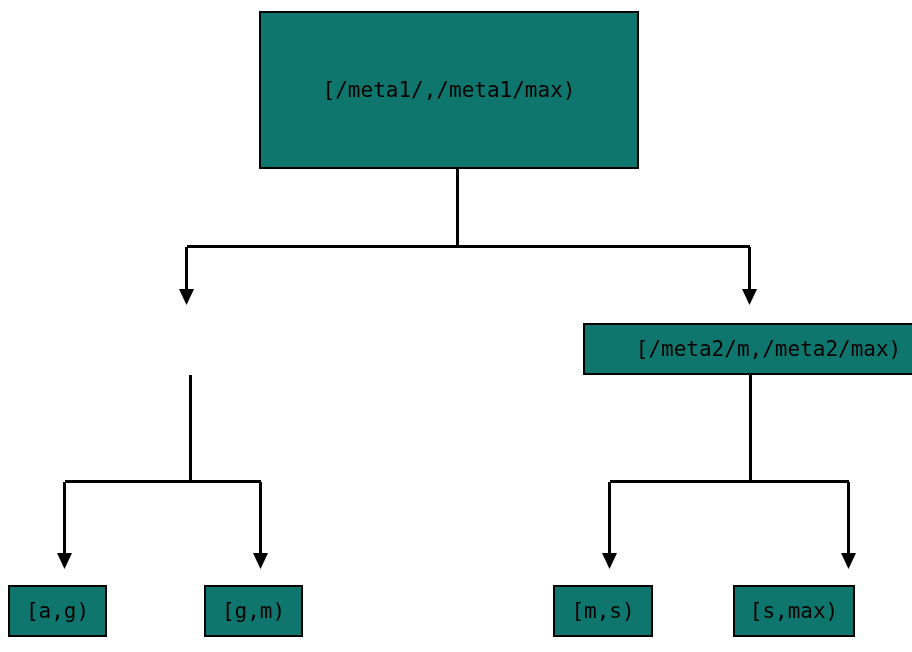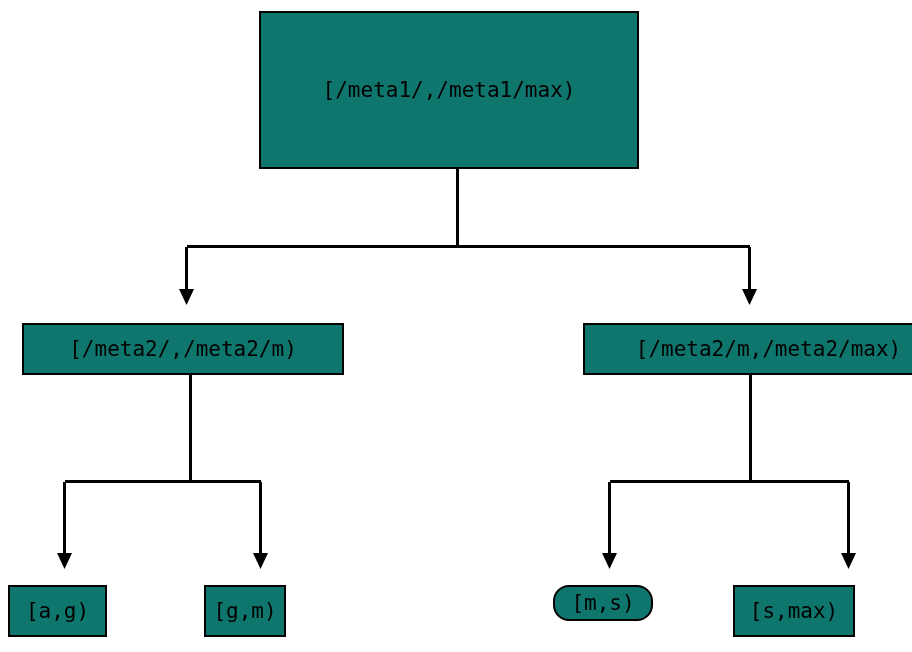--- a/index.html
+++ b/index.html
@@ -73,37 +73,34 @@
       <polygon points="253,553 268,553 260.5,569"></polygon>
       <polygon points="602,553 617,553 609.5,569"></polygon>
       <polygon points="841,553 856,553 848.5,569"></polygon>
     </g>
   </svg>
 
   <div class="node-box" style="left:259px; top:11px; width:380px; height:158px;">
     <span class="node-label">[/meta1/,/meta1/max)</span>
   </div>
 
-  <div class="node-box" style="left:22px; top:323px; width:322px; height:52px;">
-    <span class="node-label">[/meta2/,/meta2/m)</span>
-  </div>
 
   <div class="node-box" style="left:583px; top:323px; width:371px; height:52px;">
     <span class="node-label">[/meta2/m,/meta2/max)</span>
   </div>
 
   <div class="node-box" style="left:8px; top:585px; width:99px; height:52px;">
     <span class="node-label">[a,g)</span>
   </div>
 
-  <div class="node-box" style="left:204px; top:585px; width:82px; height:52px;">
+  <div class="node-box" style="left:204px; top:585px; width:99px; height:52px;">
     <span class="node-label">[g,m)</span>
   </div>
 
-  <div class="node-box" style="left:553px; top:585px; width:100px; height:36px;border-radius:16px;">
+  <div class="node-box" style="left:553px; top:585px; width:100px; height:52px;">
     <span class="node-label">[m,s)</span>
   </div>
 
   <div class="node-box" style="left:733px; top:585px; width:122px; height:52px;">
     <span class="node-label">[s,max)</span>
   </div>
 
 </div>
 
 </body></html>

